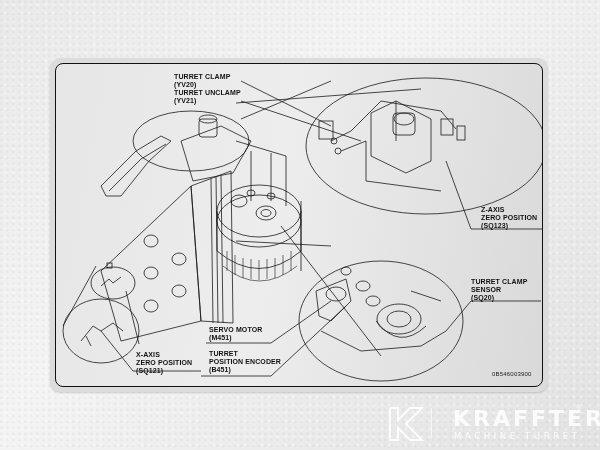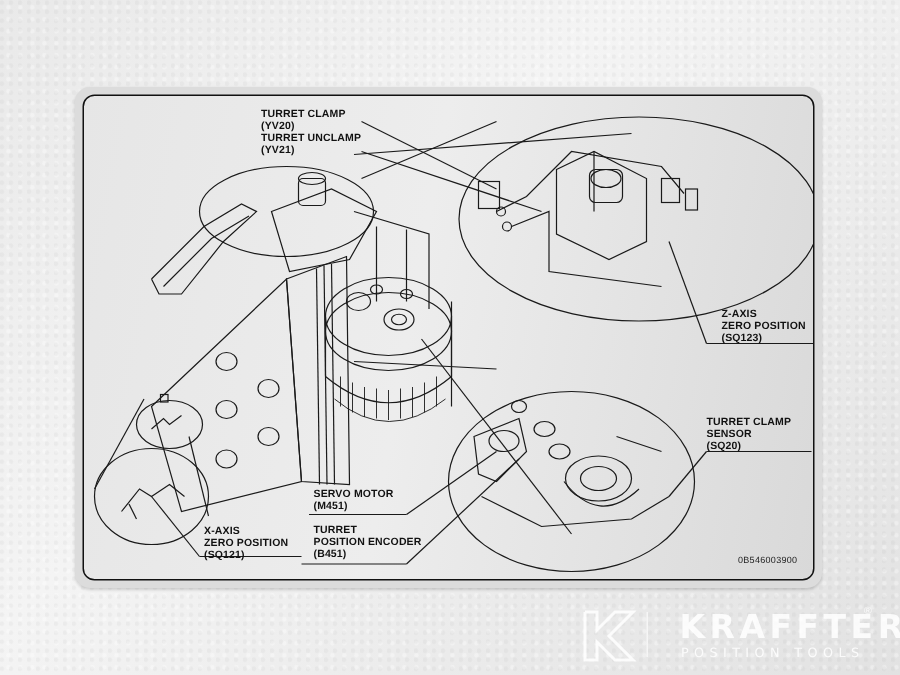--- a/index.html
+++ b/index.html
@@ -182,14 +182,14 @@
 
 <div class="watermark">
   <svg class="wm-logo" width="40" height="36" viewBox="0 0 40 36">
     <g fill="none" stroke="rgba(255,255,255,0.85)" stroke-width="2">
       <polyline points="4,2 4,34 12,34 12,22 24,34 36,34 20,18 36,2 24,2 12,14 12,2 4,2"></polyline>
     </g>
   </svg>
   <div class="wm-sep"></div>
   <div class="wm-name">KRAFFTER</div>
   <div class="wm-reg">®</div>
-  <div class="wm-tag">POSITION TOOLS</div>
+  <div class="wm-tag">MACHINE TURRET</div>
 </div>
 
 </body></html>

